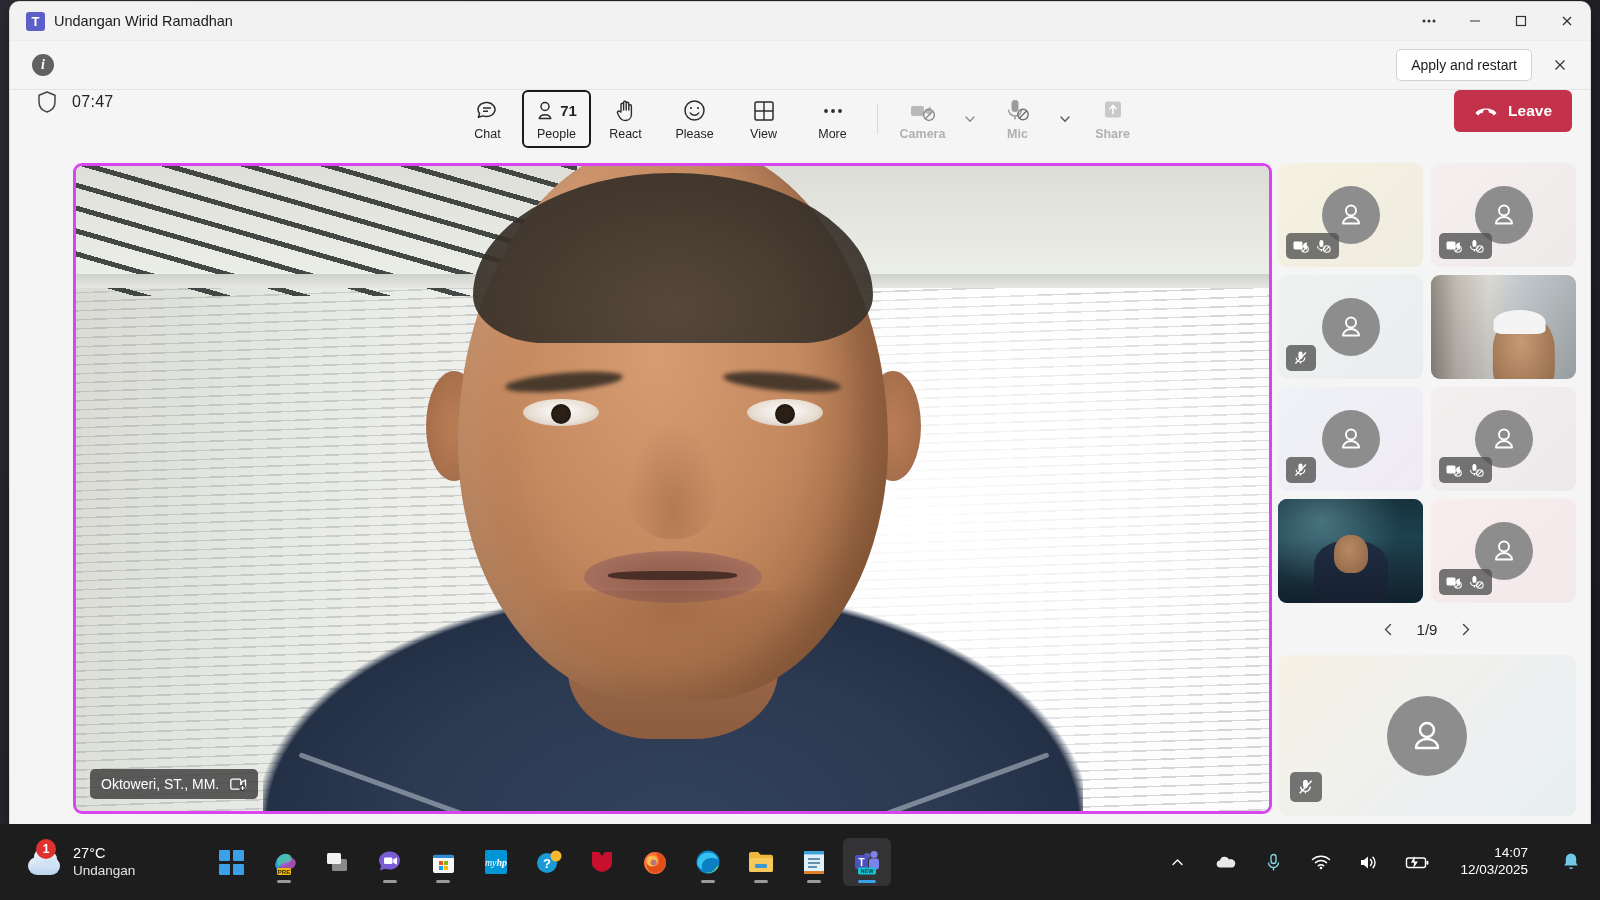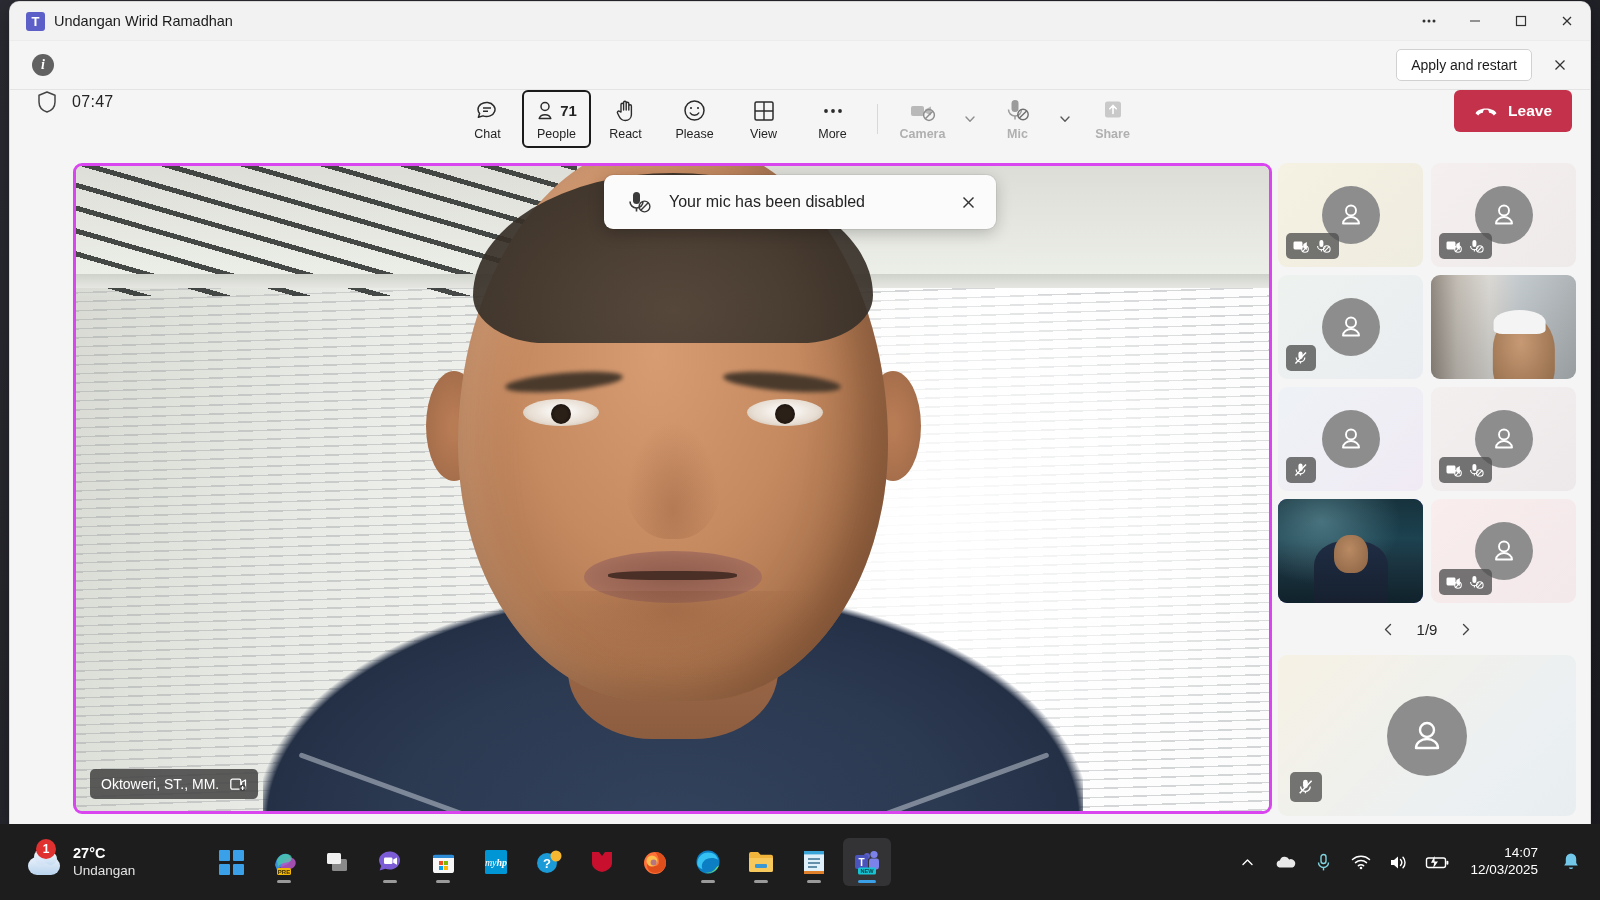--- a/index.html
+++ b/index.html
@@ -403,21 +403,21 @@
   }
   .wx-badge {
     position: absolute; left: 8px; top: -8px;
     width: 20px; height: 20px; border-radius: 50%;
     background: #e03131; color: #fff;
     font-size: 12px; font-weight: bold;
     display: flex; align-items: center; justify-content: center;
     z-index: 3;
   }
   .wx-text { line-height: 1.18; }
-  .wx-temp { font-size: 14.5px; font-weight: 700; }
+  .wx-temp { font-size: 14.5px; font-weight: 400; }
   .wx-cond { font-size: 13.5px; color: #e4e4e4; }
 
   .tb-center { display: flex; align-items: center; gap: 5px; margin-left: 58px; }
   .start-btn {
     width: 48px; height: 48px; border-radius: 6px; cursor: pointer;
     display: flex; align-items: center; justify-content: center;
   }
   .win-logo {
     display: grid; grid-template-columns: 11px 11px; grid-template-rows: 11px 11px;
     gap: 3px;
@@ -444,21 +444,21 @@
   }
   .tb-icon.active { background: #333335; }
   .tb-icon .dot {
     position: absolute; bottom: 3px; left: 50%; transform: translateX(-50%);
     width: 14px; height: 3px; border-radius: 2px; background: #9a9a9a;
   }
   .tb-icon.active .dot { width: 18px; background: #3aa0e8; }
 
   .tb-right {
     margin-left: auto; display: flex; align-items: center;
-    gap: 4px; padding-right: 12px;
+    gap: 14px; padding-right: 12px;
   }
   .tray-icon {
     width: 34px; height: 44px; border-radius: 5px; cursor: pointer;
     display: flex; align-items: center; justify-content: center;
   }
   .clock {
     text-align: right; line-height: 1.25; padding: 0 12px;
     font-size: 13.5px; cursor: pointer; border-radius: 5px;
   }
 
@@ -688,38 +688,20 @@
             <svg width="17" height="15" viewBox="0 0 17 15">
                 <rect x="0.8" y="2.2" width="10" height="10" rx="1.6" fill="none" stroke="#fff" stroke-width="1.3"></rect>
                 <path d="M11.5 5.2 L15.5 3 v9 l-4-2.2 z" fill="none" stroke="#fff" stroke-width="1.3" stroke-linejoin="round"></path>
                 <circle cx="12.6" cy="11" r="3.2" fill="#424242"></circle>
                 <path d="M12.6 9.1 v3.8 M10.7 11 h3.8" stroke="#fff" stroke-width="1.2"></path>
               </svg>
           </span>
         </div>
       </div>
 
-      <div class="mic-toast">
-        <span>
-          <svg width="27" height="27" viewBox="0 0 27 27">
-              <rect x="7" y="3" width="7" height="12" rx="3.5" fill="#3b3b3b"></rect>
-              <path d="M4 12.5 a6.5 6.5 0 0 0 13 0" fill="none" stroke="#3b3b3b" stroke-width="1.6"></path>
-              <line x1="10.5" y1="19" x2="10.5" y2="22.5" stroke="#3b3b3b" stroke-width="1.6"></line>
-              <circle cx="18.5" cy="17.5" r="5.4" fill="none" stroke="#3b3b3b" stroke-width="1.4"></circle>
-              <line x1="14.8" y1="21.2" x2="22.2" y2="13.8" stroke="#3b3b3b" stroke-width="1.4"></line>
-            </svg>
-        </span>
-        <span class="txt">Your mic has been disabled</span>
-        <span class="cls">
-          <svg width="17" height="17" viewBox="0 0 17 17">
-              <line x1="3.5" y1="3.5" x2="13.5" y2="13.5" stroke="currentColor" stroke-width="1.35"></line>
-              <line x1="13.5" y1="3.5" x2="3.5" y2="13.5" stroke="currentColor" stroke-width="1.35"></line>
-            </svg>
-        </span>
-      </div>
 
       <div class="roster">
         <div class="roster-grid">
 
           <div class="ptile" style="background:linear-gradient(135deg,#f5f2e3,#efece0)">
             <div class="avatar">
               <svg width="30" height="30" viewBox="0 0 30 30">
                   <circle cx="15" cy="10.5" r="5" fill="none" stroke="#fff" stroke-width="1.9"></circle>
                   <path d="M7 23.5 a8 6.5 0 0 1 16 0 Z" fill="none" stroke="#fff" stroke-width="1.9" stroke-linejoin="round"></path>
                 </svg>

